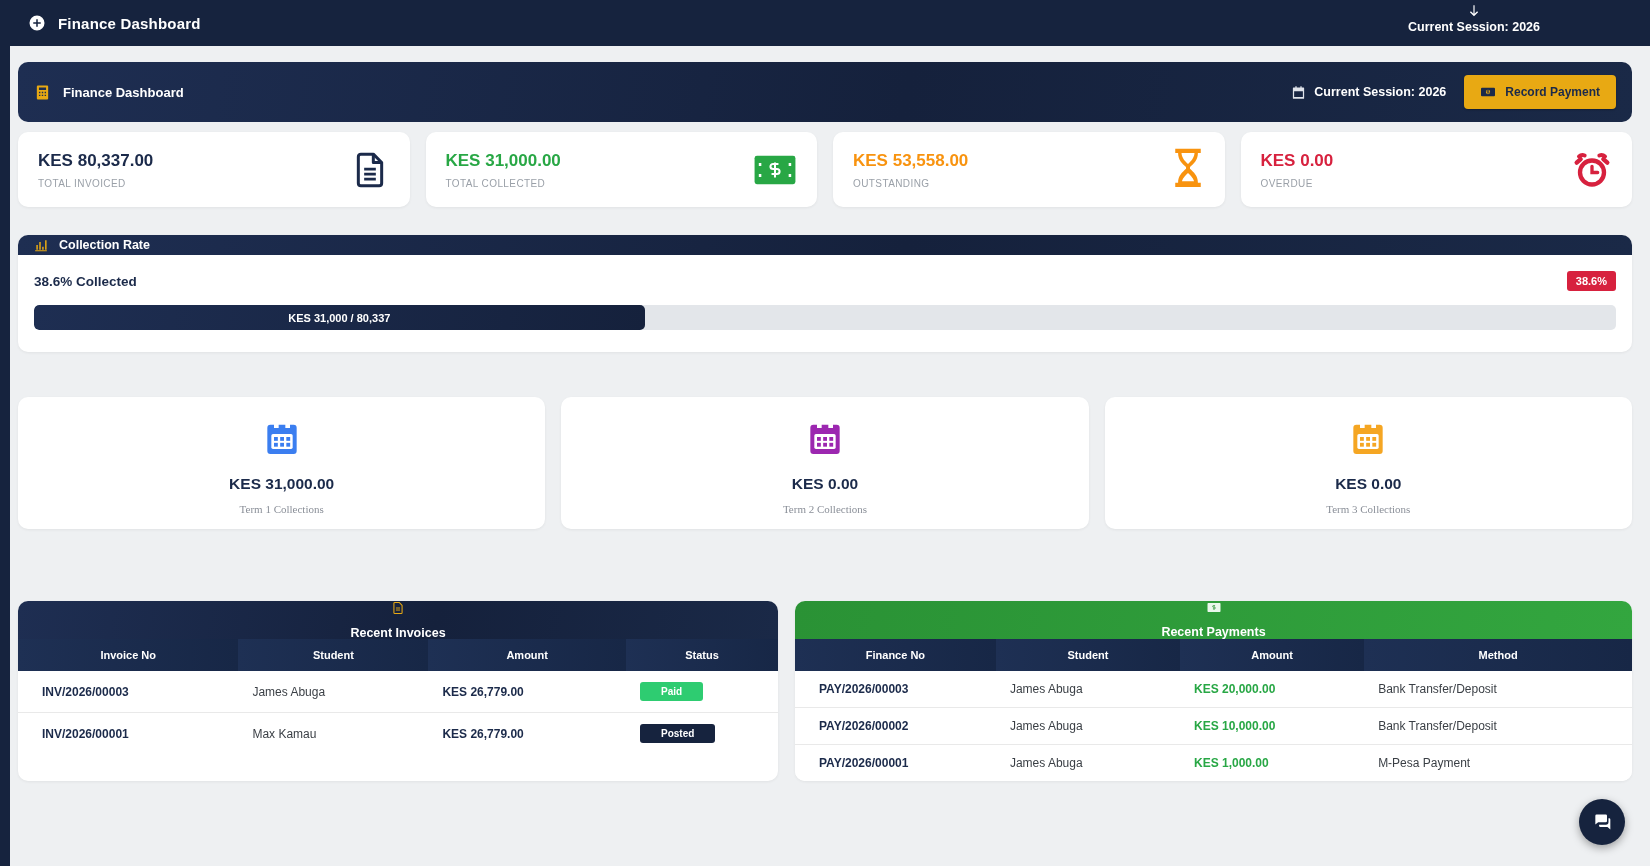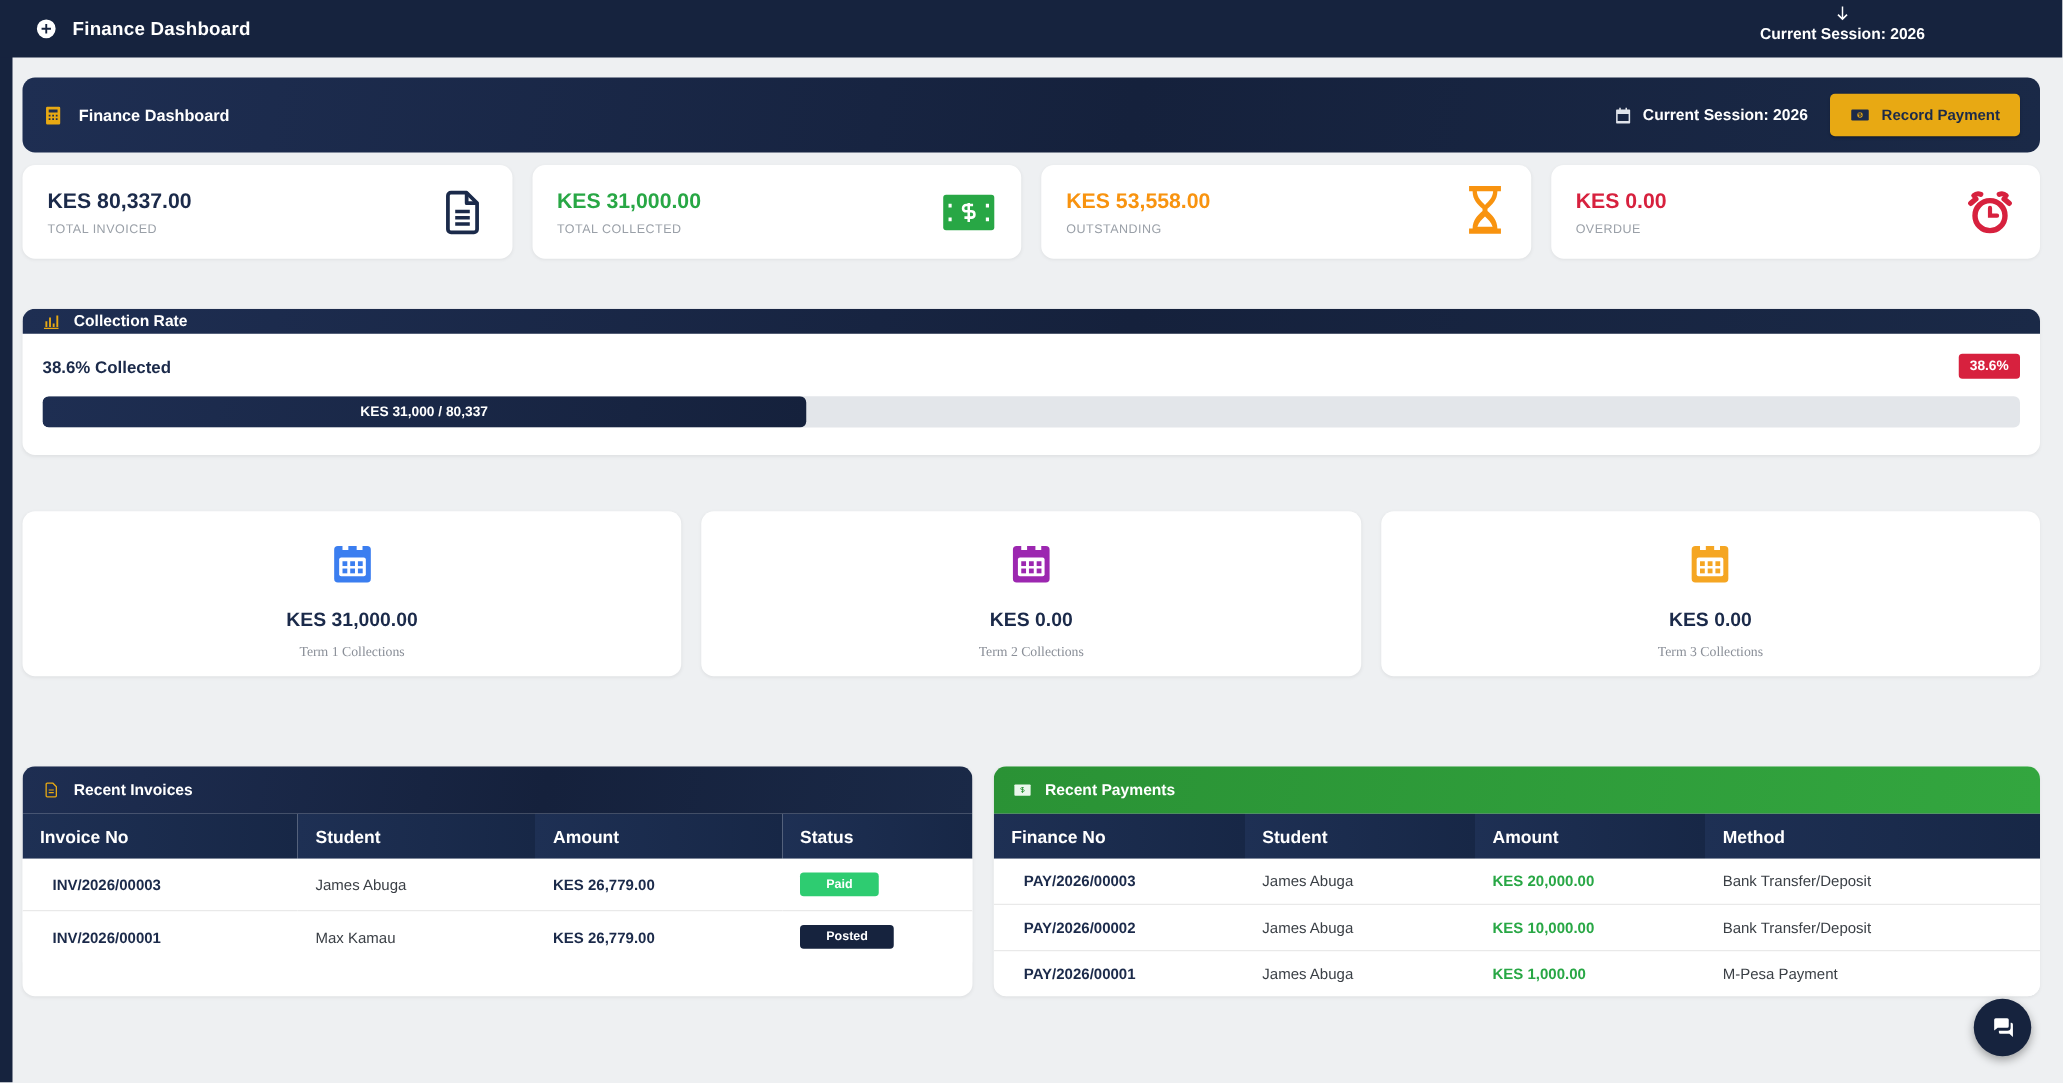--- a/index.html
+++ b/index.html
@@ -28,21 +28,21 @@
   .header-title { color:#fff; font-size:13px; font-weight:bold; }
   .header-right { display:flex; align-items:center; gap:18px; }
   .header-session { display:flex; align-items:center; gap:8px; color:#fff; font-size:12.5px; font-weight:bold; }
   .header-session .icon { width:15px; height:15px; color:#dfe3ea; }
   .btn-record { display:flex; align-items:center; gap:9px; background:#e8a913; border:none; border-radius:4px;
                 padding:9px 16px; color:#1b2a4a; font-size:12px; font-weight:bold; cursor:pointer;
                 font-family:"Liberation Sans", sans-serif; box-shadow:0 1px 2px rgba(0,0,0,.25); }
   .btn-record .icon { width:16px; height:16px; color:#1b2a4a; }
 
   
-  .stats-row { display:flex; gap:16px; margin-bottom:40px; }
+  .stats-row { display:flex; gap:16px; margin-bottom:28px; }
   .stat-card { flex:1; background:#fff; border-radius:10px; padding:14px 20px; height:75px;
                display:flex; align-items:center; justify-content:space-between; box-shadow:0 1px 3px rgba(0,0,0,.06); }
   .stat-amount { font-size:17px; font-weight:bold; margin-bottom:7px; }
   .stat-label { font-size:10px; color:#9aa0a8; letter-spacing:.4px; }
   .stat-card .icon { width:40px; height:40px; }
 
   
   .panel { background:#fff; border-radius:10px; overflow:hidden; box-shadow:0 1px 3px rgba(0,0,0,.06); }
   .panel-head { height:20px; display:flex; align-items:center; gap:11px; padding:0 16px;
                 background:linear-gradient(100deg,#1e2e52 0%,#15213c 55%,#1a2947 100%); }
@@ -64,24 +64,24 @@
                box-shadow:0 1px 3px rgba(0,0,0,.06); }
   .term-card .icon { width:40px; height:40px; }
   .term-amount { font-size:15.5px; font-weight:bold; color:#1b2a4a; margin-top:12px; }
   .term-label { font-size:11px; color:#8a8f98; margin-top:10px;font-family:Liberation Serif, serif; }
 
   
   .tables-row, .bottom-row { display:grid; grid-template-columns:760px 1fr; gap:17px; }
   .tables-row { margin-bottom:43px; }
   .panel-head.green { background:linear-gradient(100deg,#2a9235,#33a63f); }
   .panel-head.green .icon { color:#eaf7ec; }
-  .panel-head.h38 { height:38px; }
+  .panel-head.h38 { height:38px;flex-direction:column; }
   table { width:100%; border-collapse:collapse; table-layout:fixed; }
-  thead th { background:linear-gradient(90deg,#1e3054,#172746); color:#fff; font-size:14px; font-weight:bold;
-             text-align:left; padding:10px 14px; }
+  thead th { background:linear-gradient(90deg,#1e3054,#172746); color:#fff; font-size:11px; font-weight:bold;
+             text-align:center; padding:10px 14px; }
   tbody td { font-size:12px; color:#3a3f45; padding:11px 14px; border-top:1px solid #e9e9e9; background:#fff; }
   tbody tr:first-child td { border-top:none; }
   td.doc-no { color:#1b2a4a; font-weight:bold; cursor:pointer;padding-left:24px; }
   td.amt-navy { color:#1b2a4a; font-weight:bold; }
   td.amt-green { color:#28a745; font-weight:bold; }
   .tbadge { display:inline-block; padding:4px 21px; border-radius:3px; font-size:10px; font-weight:bold; color:#fff; }
   .tbadge[data-variant="Paid"] { background:#2ecc71; }
   .tbadge[data-variant="Posted"] { background:#16233e; }
 
   

